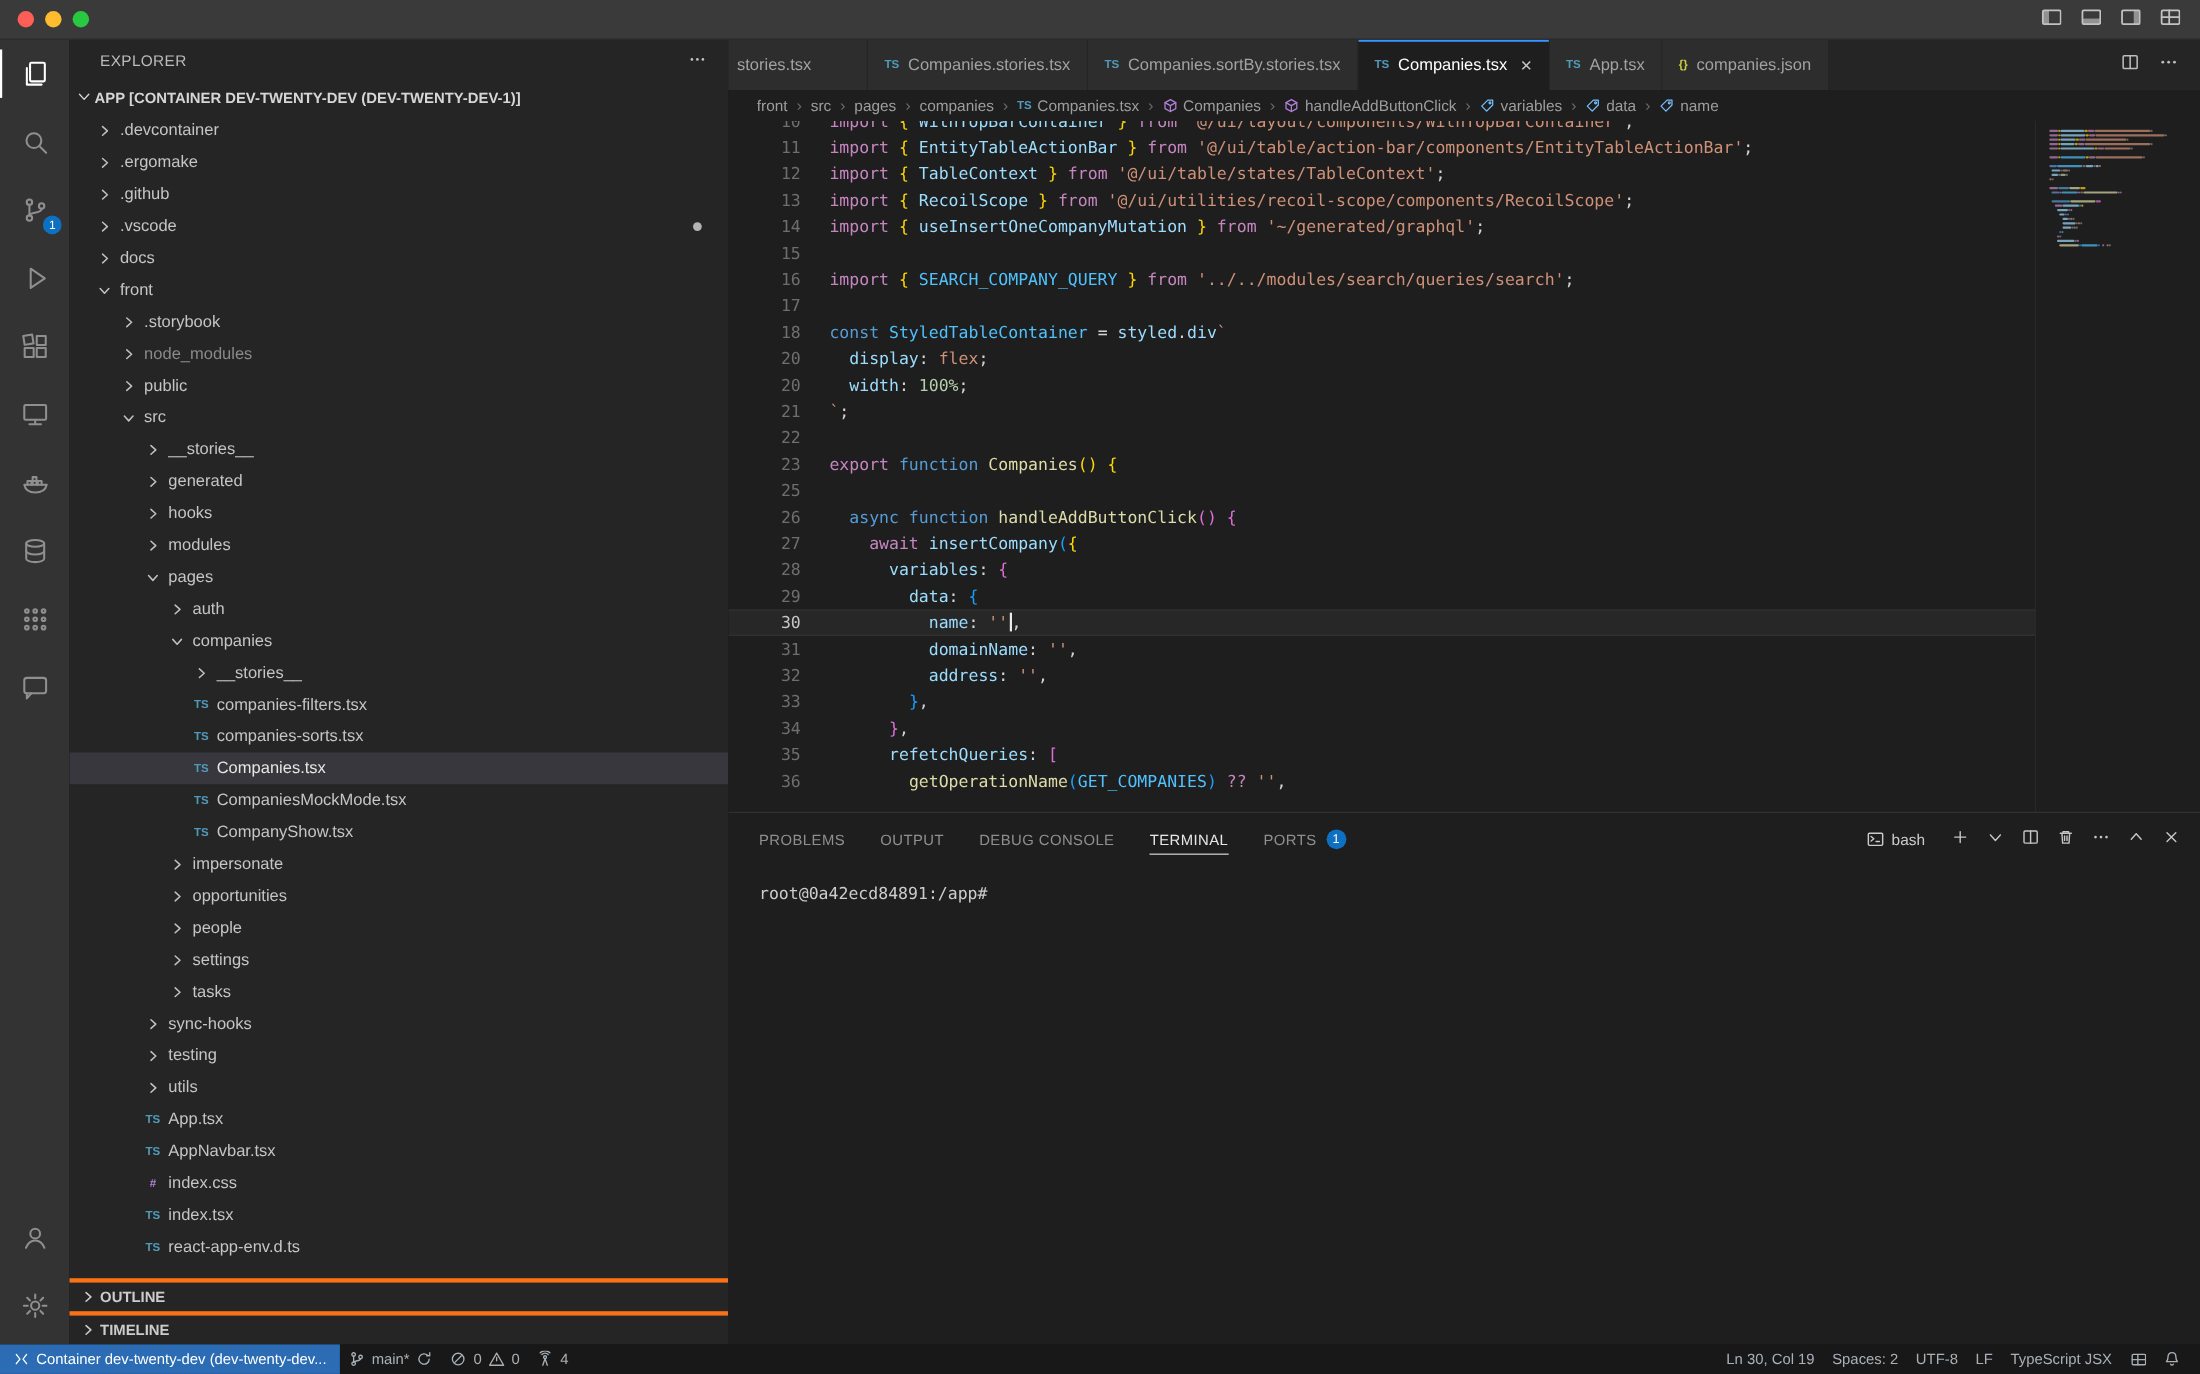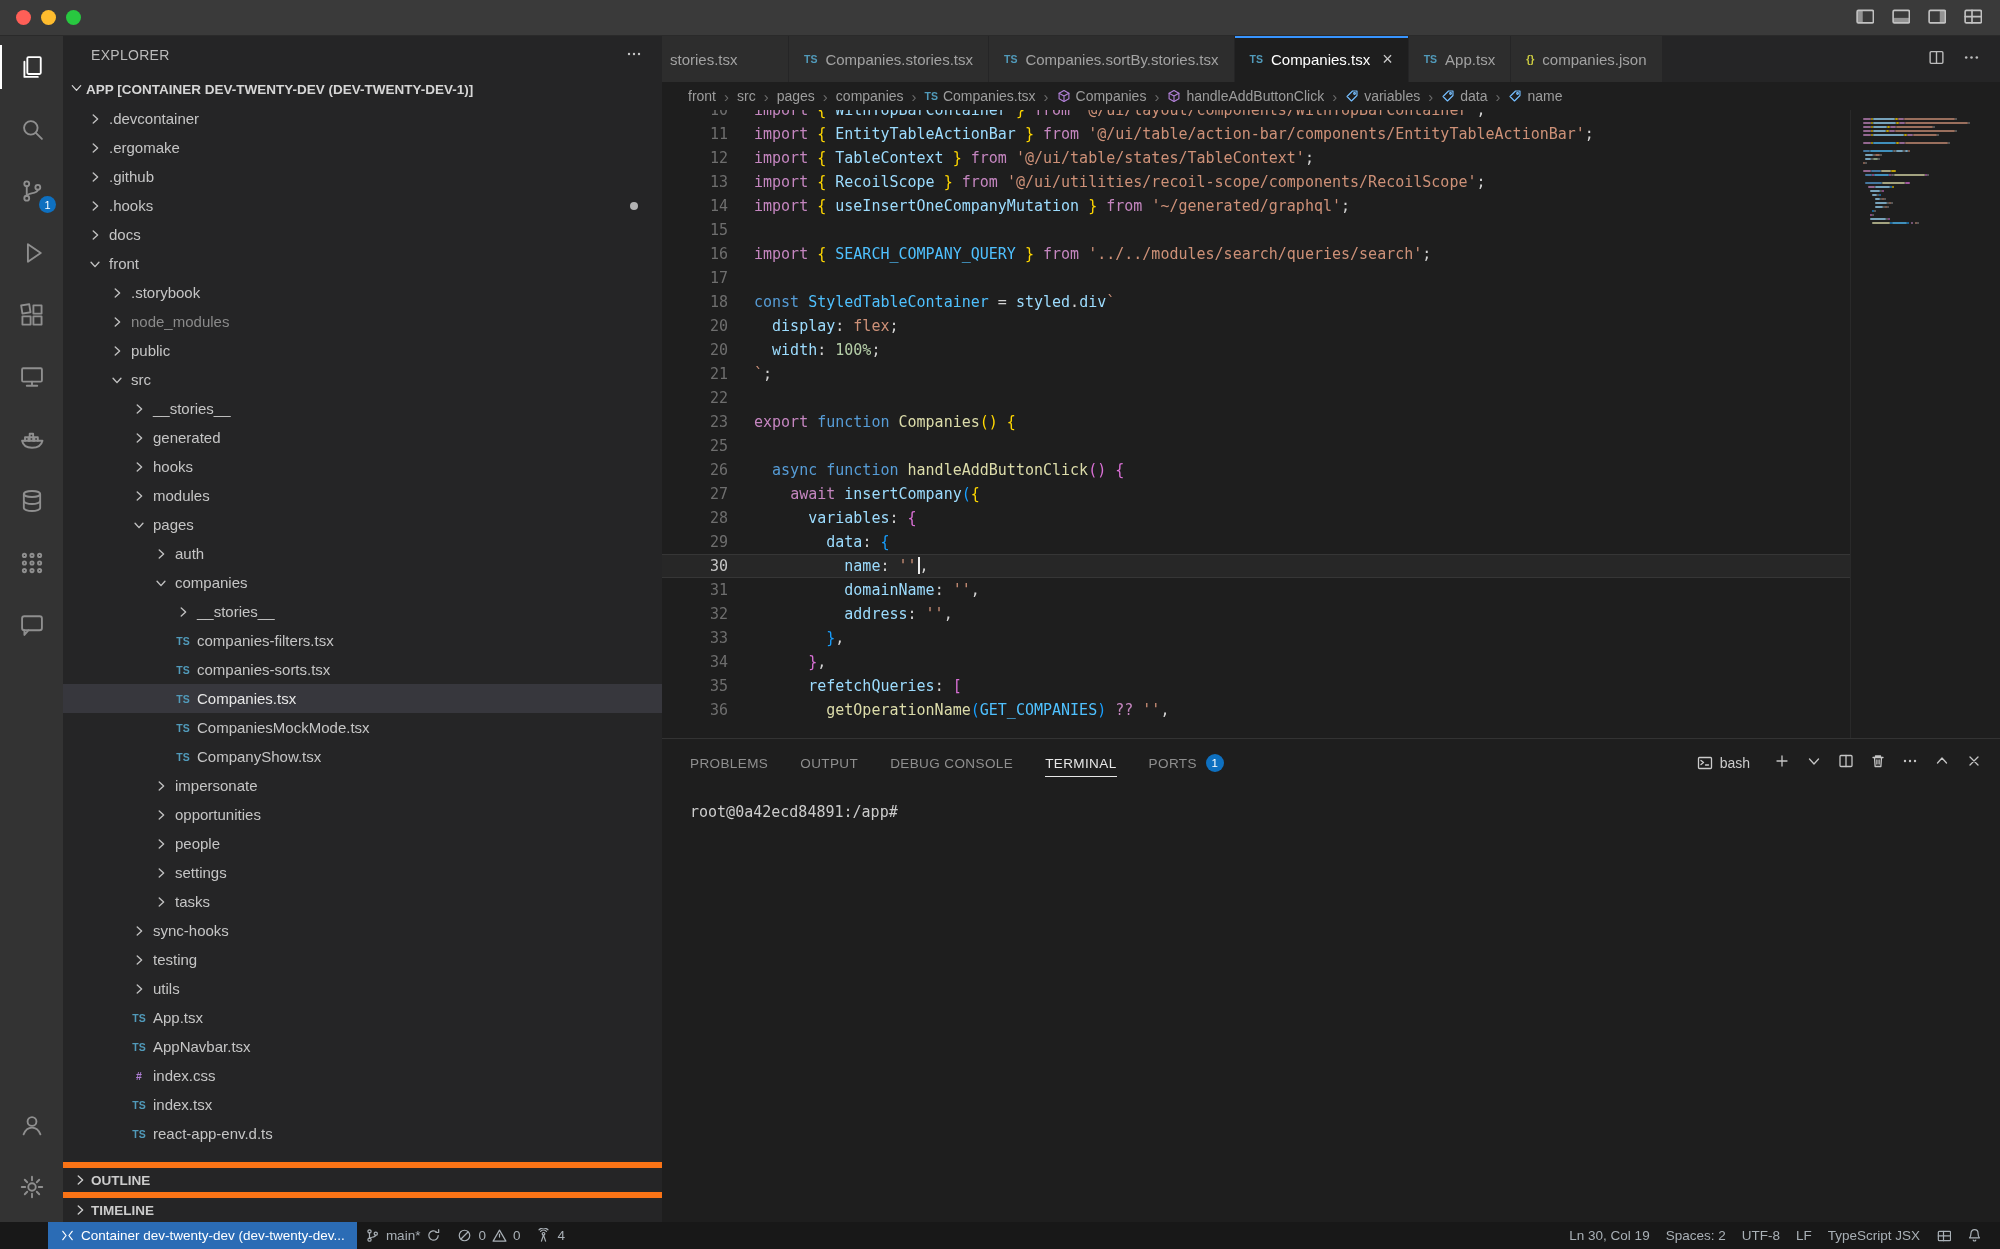--- a/index.html
+++ b/index.html
@@ -40,21 +40,21 @@
   .trow.sel{background:#37373d;}
   .trow.sel .tlabel{color:#e6e6e6;}
   .trow .chev{width:20px;flex:0 0 20px;display:flex;justify-content:center;color:#c0c0c0;}
   .trow .chev svg{width:14px;height:14px;stroke-width:1.6;}
   .ficon{width:20px;flex:0 0 20px;text-align:center;font-weight:700;font-size:10.5px;display:inline-block;}
   .ficon.ts{color:#519aba}.ficon.css{color:#b180d7}.ficon.json{color:#cbcb41}
   .tlabel{margin-left:4px;}
   .trow.dim .tlabel{color:#8a8a8a;}
   .gitdot{width:8px;height:8px;border-radius:50%;background:#b3b3b3;margin-left:auto;margin-right:24px;flex:0 0 8px;}
   .sb-bottom{flex:0 0 auto;}
-  .srow{height:30px;display:flex;align-items:center;font-weight:700;font-size:13.5px;color:#cccccc;border-top:6px solid #f97316;padding-left:6px;cursor:pointer;}
+  .srow{height:30px;display:flex;align-items:center;font-weight:700;font-size:13.5px;color:#cccccc;border-top:4px solid #f97316;padding-left:6px;cursor:pointer;}
   .srow .icon svg{width:14px;height:14px;stroke-width:1.6;}
   .srow span{margin-left:4px;}
 
   
   .editor-area{flex:1 1 auto;display:flex;flex-direction:column;overflow:hidden;background:#1e1e1e;}
   .tabs-row{flex:0 0 46px;background:#252526;display:flex;align-items:stretch;overflow:hidden;}
   .tabs{display:flex;overflow:hidden;}
   .tab{display:flex;align-items:center;gap:8px;padding:0 15px;background:#2d2d2d;color:#a2a2a2;font-size:15px;border-right:1px solid #252526;position:relative;cursor:pointer;white-space:nowrap;}
   .tab.active{background:#1e1e1e;color:#ffffff;}
   .tab.active::before{content:'';position:absolute;top:0;left:0;right:0;height:2px;background:var(--accent,#3794ff);}
@@ -99,21 +99,21 @@
   .panel-actions .icon svg{width:16px;height:16px;}
   .shell-chip{display:flex;align-items:center;gap:7px;font-size:14px;color:#cccccc;margin-right:8px;cursor:pointer;}
   .terminal{flex:1;padding:16px 0 0 28px;font-family:"DejaVu Sans Mono","Liberation Mono",monospace;font-size:15px;color:#cccccc;}
 
   
   .statusbar{flex:0 0 27px;background:#181818;display:flex;align-items:center;font-size:13.5px;color:#a9b0b6;overflow:hidden;}
   .sb-left{display:flex;align-items:center;height:100%;}
   .sb-right{margin-left:auto;display:flex;align-items:center;height:100%;padding-right:10px;}
   .status-item{display:flex;align-items:center;gap:6px;padding:0 8px;height:100%;cursor:pointer;white-space:nowrap;}
   .status-item .icon svg{width:15px;height:15px;}
-  .status-remote{background:var(--remote,#2b6cb5);color:#ffffff;padding:0 12px;max-width:315px;overflow:hidden;margin-left:48px;}
+  .status-remote{background:var(--remote,#2b6cb5);color:#ffffff;padding:0 12px;max-width:315px;overflow:hidden;}
 
   .icon{display:inline-flex;align-items:center;justify-content:center;}
   .icon svg{width:16px;height:16px;stroke:currentColor;fill:none;stroke-width:1.3;stroke-linecap:round;stroke-linejoin:round;}
 </style>
 </head>
 <body>
 
 <div class="window">
 
   <header class="titlebar">
@@ -310,21 +310,21 @@
               </svg>
             </span>
             <span class="tlabel">.github</span>
           </div>
           <div class="trow" style="padding-left: 22px;">
             <span class="icon chev">
               <svg viewBox="0 0 16 16">
                 <path d="M6 3.5l5 4.5-5 4.5"></path>
               </svg>
             </span>
-            <span class="tlabel">.hooks</span>
+            <span class="tlabel">.vscode</span>
             <span class="gitdot"></span>
           </div>
           <div class="trow" style="padding-left: 22px;">
             <span class="icon chev">
               <svg viewBox="0 0 16 16">
                 <path d="M6 3.5l5 4.5-5 4.5"></path>
               </svg>
             </span>
             <span class="tlabel">docs</span>
           </div>

